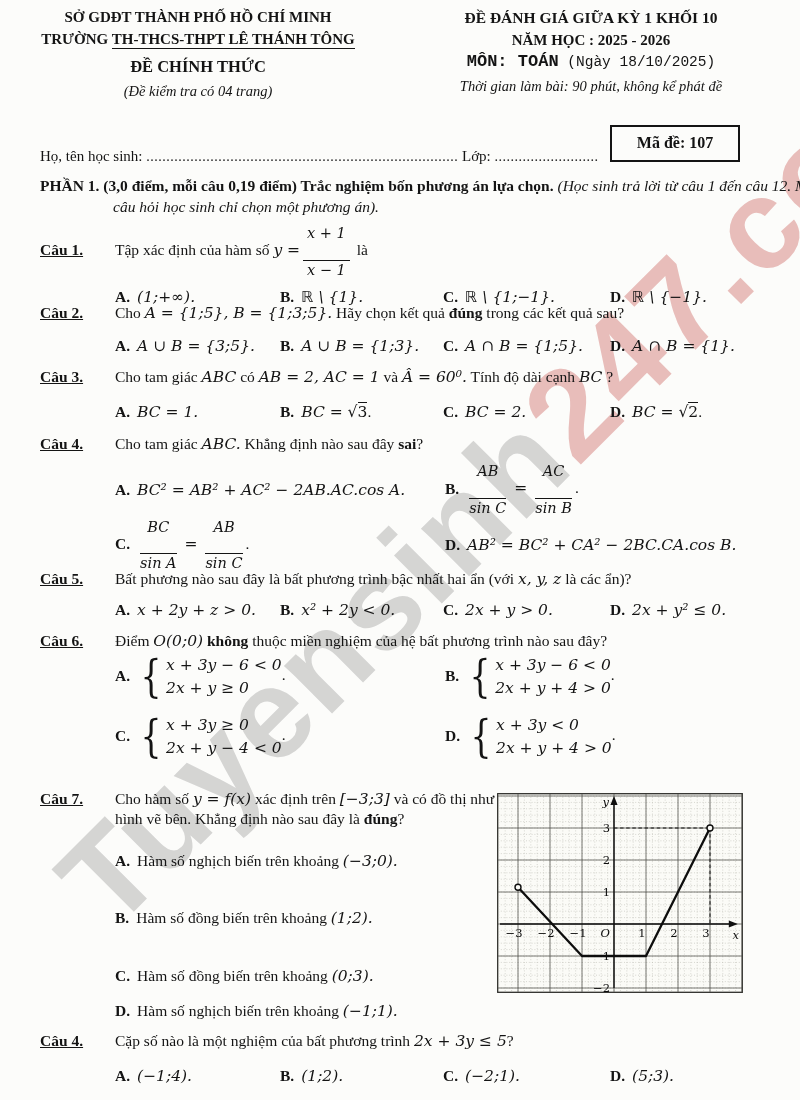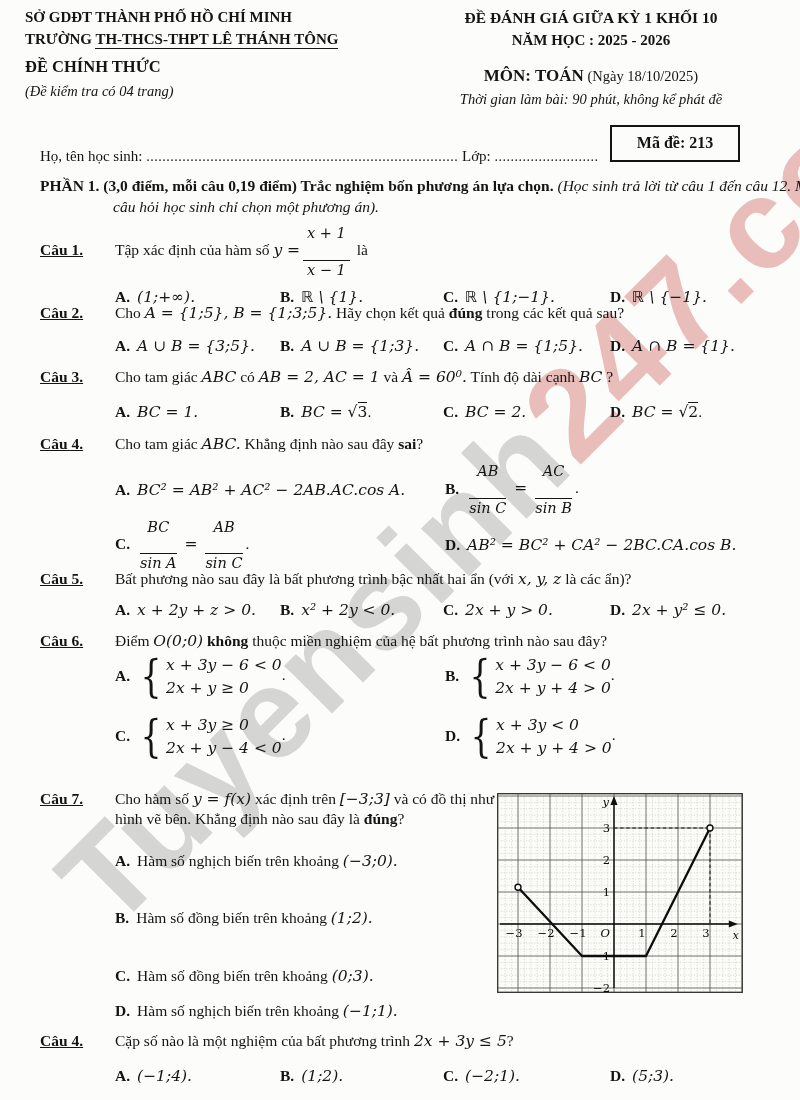--- a/index.html
+++ b/index.html
@@ -14,30 +14,30 @@
     position:absolute;left:25px;top:845px;z-index:1;
     transform:rotate(-45deg);transform-origin:0 0;
     font-family:"Liberation Sans","DejaVu Sans",sans-serif;
     font-weight:bold;font-size:128px;letter-spacing:3px;white-space:nowrap;
     pointer-events:none;user-select:none;
   }
   .wm-gray{color:rgba(110,110,110,0.28);}
   .wm-pink{color:rgba(205,103,97,0.42);}
   .content{position:absolute;inset:0;z-index:2;}
   
-  .hdr-left{position:absolute;left:25px;top:8px;width:362px;}
+  .hdr-left{position:absolute;left:17px;top:8px;width:362px;text-align:center;}
   .hdr-right{position:absolute;left:395px;top:8px;width:392px;text-align:center;}
   .h-l1{font-size:15px;font-weight:bold;}
   .h-l2{font-size:15px;font-weight:bold;margin-top:3px;}
   .school-u{border-bottom:1.6px solid #141414;padding-bottom:1px;}
   .h-l3{font-size:16.5px;font-weight:bold;margin-top:8px;}
   .h-l4{font-size:14.5px;font-style:italic;margin-top:5px;}
   .hr-l1{font-size:15.5px;font-weight:bold;}
   .hr-l2{font-size:15px;font-weight:bold;margin-top:4px;}
-  .hr-l3{margin-top:15px;}
+  .hr-l3{margin-top:1px;font-family:Liberation Mono, monospace;}
   .hr-l3 .big{font-size:17px;font-weight:bold;}
   .hr-l3 .sm{font-size:14.5px;}
   .hr-l4{font-size:14.5px;font-style:italic;margin-top:4px;}
   
   .student{position:absolute;left:40px;top:147px;width:558px;white-space:nowrap;font-size:15px;}
   .dots{letter-spacing:0.5px;font-size:14px;color:#1c1c1c;}
   .code-box{
     position:absolute;left:610px;top:125px;width:126px;height:33px;
     border:2px solid #141414;text-align:center;line-height:31px;
     font-weight:bold;font-size:16px;background:rgba(252,252,250,0.55);
@@ -102,21 +102,21 @@
     <div class="h-l4">(Đề kiểm tra có 04 trang)</div>
   </div>
   <div class="hdr-right">
     <div class="hr-l1">ĐỀ ĐÁNH GIÁ GIỮA KỲ 1 KHỐI 10</div>
     <div class="hr-l2">NĂM HỌC : 2025 - 2026</div>
     <div class="hr-l3"><span class="big">MÔN: TOÁN</span><span class="sm"> (Ngày 18/10/2025)</span></div>
     <div class="hr-l4">Thời gian làm bài: 90 phút, không kể phát đề</div>
   </div>
 
   <div class="student"><span>Họ, tên học sinh: </span><span class="dots">..............................................................................</span><span> Lớp: </span><span class="dots">..........................</span></div>
-  <div class="code-box">Mã đề: 213</div>
+  <div class="code-box">Mã đề: 107</div>
 
   <div class="part1"><span class="bld">PHẦN 1. (3,0 điểm, mỗi câu 0,19 điểm) Trắc nghiệm bốn phương án lựa chọn.</span><span class="ital"> (Học sinh trả lời từ câu 1 đến câu 12. Mỗi câu hỏi học sinh chỉ chọn một phương án).</span></div>
 
   <div class="q" id="q1" style="top:224px">
     <span class="q-label">Câu 1.</span><span class="q-stem"><span class="pl">Tập xác định của hàm số </span><span class="m">y =</span><span class="frac">
           <span class="num">x + 1</span>
           <span class="den">x − 1</span>
         </span><span class="pl"> là</span></span>
     <div class="opts row4">
       <span class="opt"><span class="opt-letter">A.</span><span class="m">(1;+∞).</span></span>

